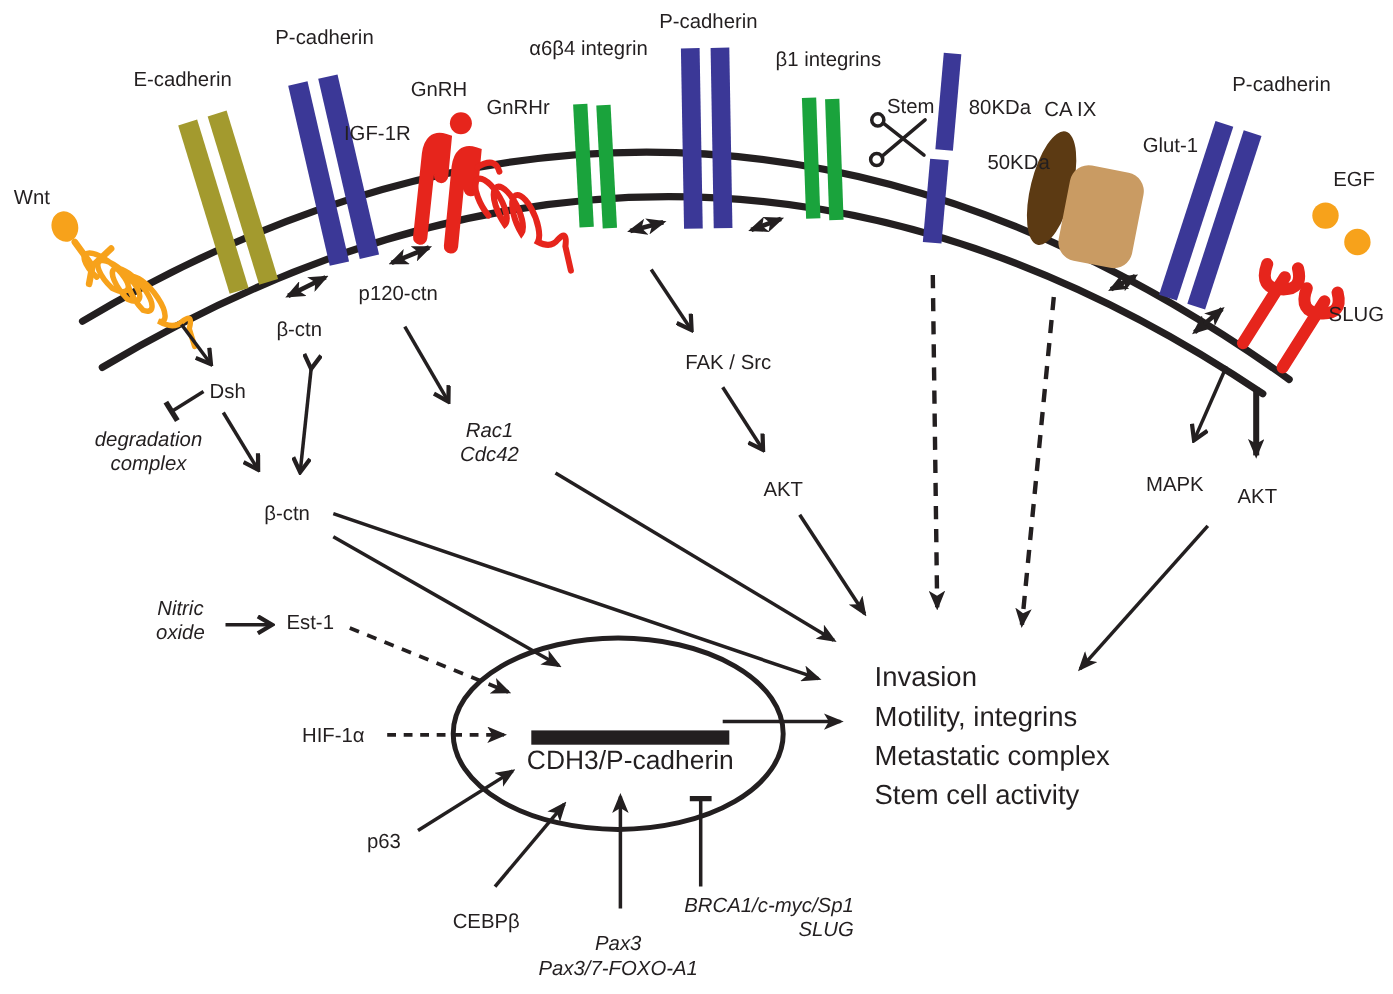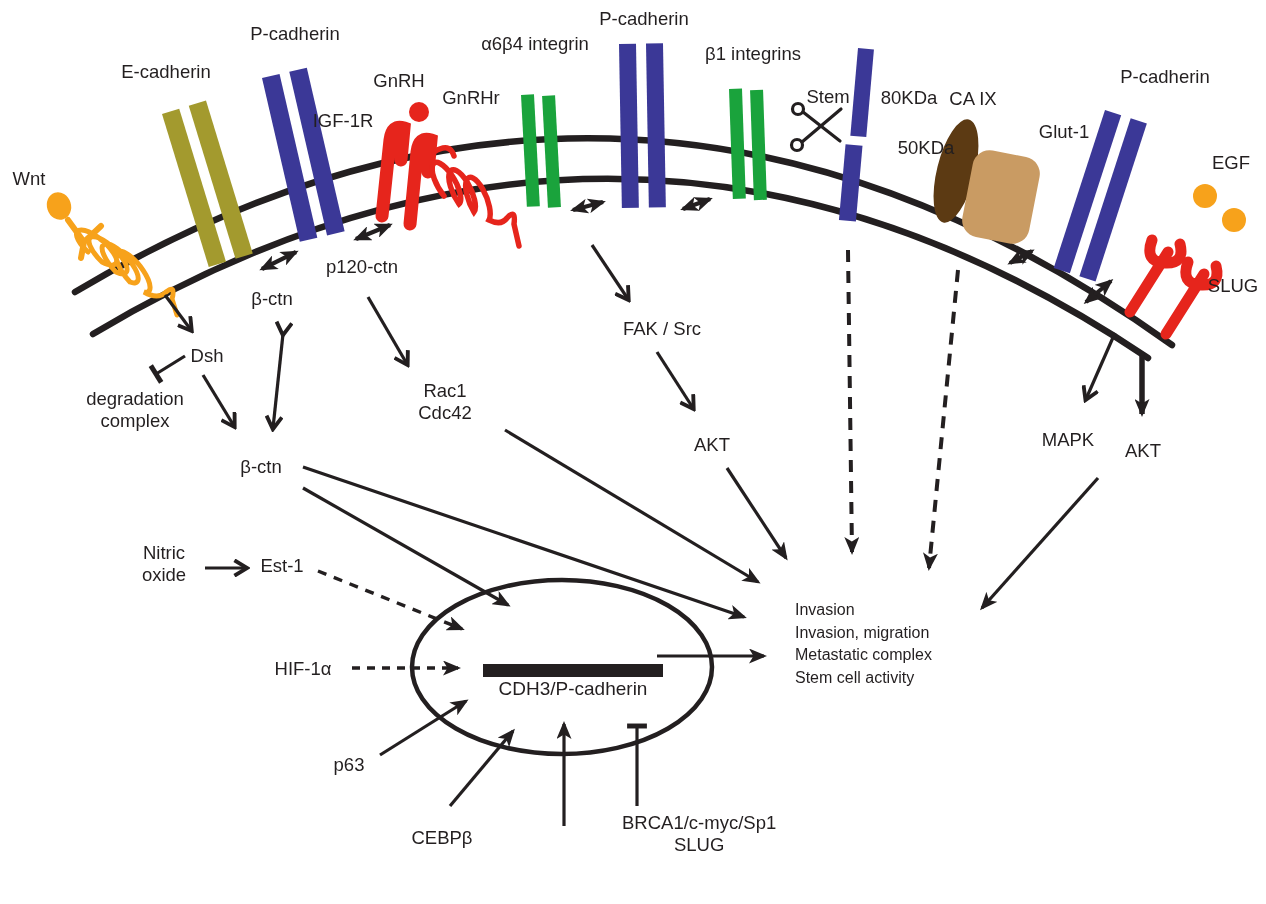--- a/index.html
+++ b/index.html
@@ -1,23 +1,23 @@
 <!DOCTYPE html>
 <html><head>
 <meta charset="utf-8">
 <style>
   html,body{margin:0;padding:0;background:#ffffff;}
   #stage{position:relative;width:1266px;height:904px;background:#fff;overflow:hidden;
          font-family:"Liberation Sans","DejaVu Sans",sans-serif;color:#231f20;}
   #art{position:absolute;left:0;top:0;z-index:1;}
   .lbl{position:absolute;z-index:2;font-size:18.5px;line-height:1.18;white-space:nowrap;
        transform:translateX(-50%);text-align:center;}
-  .multi{white-space:pre-line;}
-  .left-align{transform:none;text-align:center;}
-  .outcomes{position:absolute;z-index:2;font-size:16px;line-height:1.42;text-align:left;}
+  .multi{white-space:pre-line;font-style:italic;}
+  .left-align{transform:none;text-align:right;}
+  .outcomes{position:absolute;z-index:2;font-size:25px;line-height:1.42;text-align:left;}
   .ink{fill:#231f20;}
 </style>
 </head>
 <body>
 
 <div id="stage">
 
 <svg id="art" width="1266" height="904" viewBox="0 0 1266 904">
   <defs>
     <marker id="mF" viewBox="0 0 12 10" markerUnits="userSpaceOnUse" markerWidth="18" markerHeight="15" refX="10" refY="5" orient="auto-start-reverse">
@@ -178,26 +178,28 @@
 <div class="lbl multi" style="left:445px;top:380px">Rac1
 Cdc42</div>
 <div class="lbl" style="left:662px;top:318px">FAK / Src</div>
 <div class="lbl" style="left:712px;top:434px">AKT</div>
 <div class="lbl" style="left:1068px;top:429px">MAPK</div>
 <div class="lbl" style="left:1143px;top:440px">AKT</div>
 <div class="lbl multi" style="left:164px;top:542px">Nitric
 oxide</div>
 <div class="lbl" style="left:282px;top:555px">Est-1</div>
 <div class="lbl" style="left:303px;top:658px">HIF-1α</div>
-<div class="lbl" style="left:573px;top:678px;font-size:19px">CDH3/P-cadherin</div>
+<div class="lbl" style="left:573px;top:678px;font-size:24px">CDH3/P-cadherin</div>
 <div class="lbl" style="left:349px;top:754px">p63</div>
 <div class="lbl" style="left:442px;top:827px">CEBPβ</div>
+<div class="lbl multi" style="left:562px;top:847px">Pax3
+Pax3/7-FOXO-A1</div>
 <div class="lbl multi left-align" style="left:622px;top:812px">BRCA1/c-myc/Sp1
 SLUG</div>
 
 <div class="outcomes" style="left:795px;top:599px">
   <div>Invasion</div>
-  <div>Invasion, migration</div>
+  <div>Motility, integrins</div>
   <div>Metastatic complex</div>
   <div>Stem cell activity</div>
 </div>
 
 </div>
 
 </body></html>

